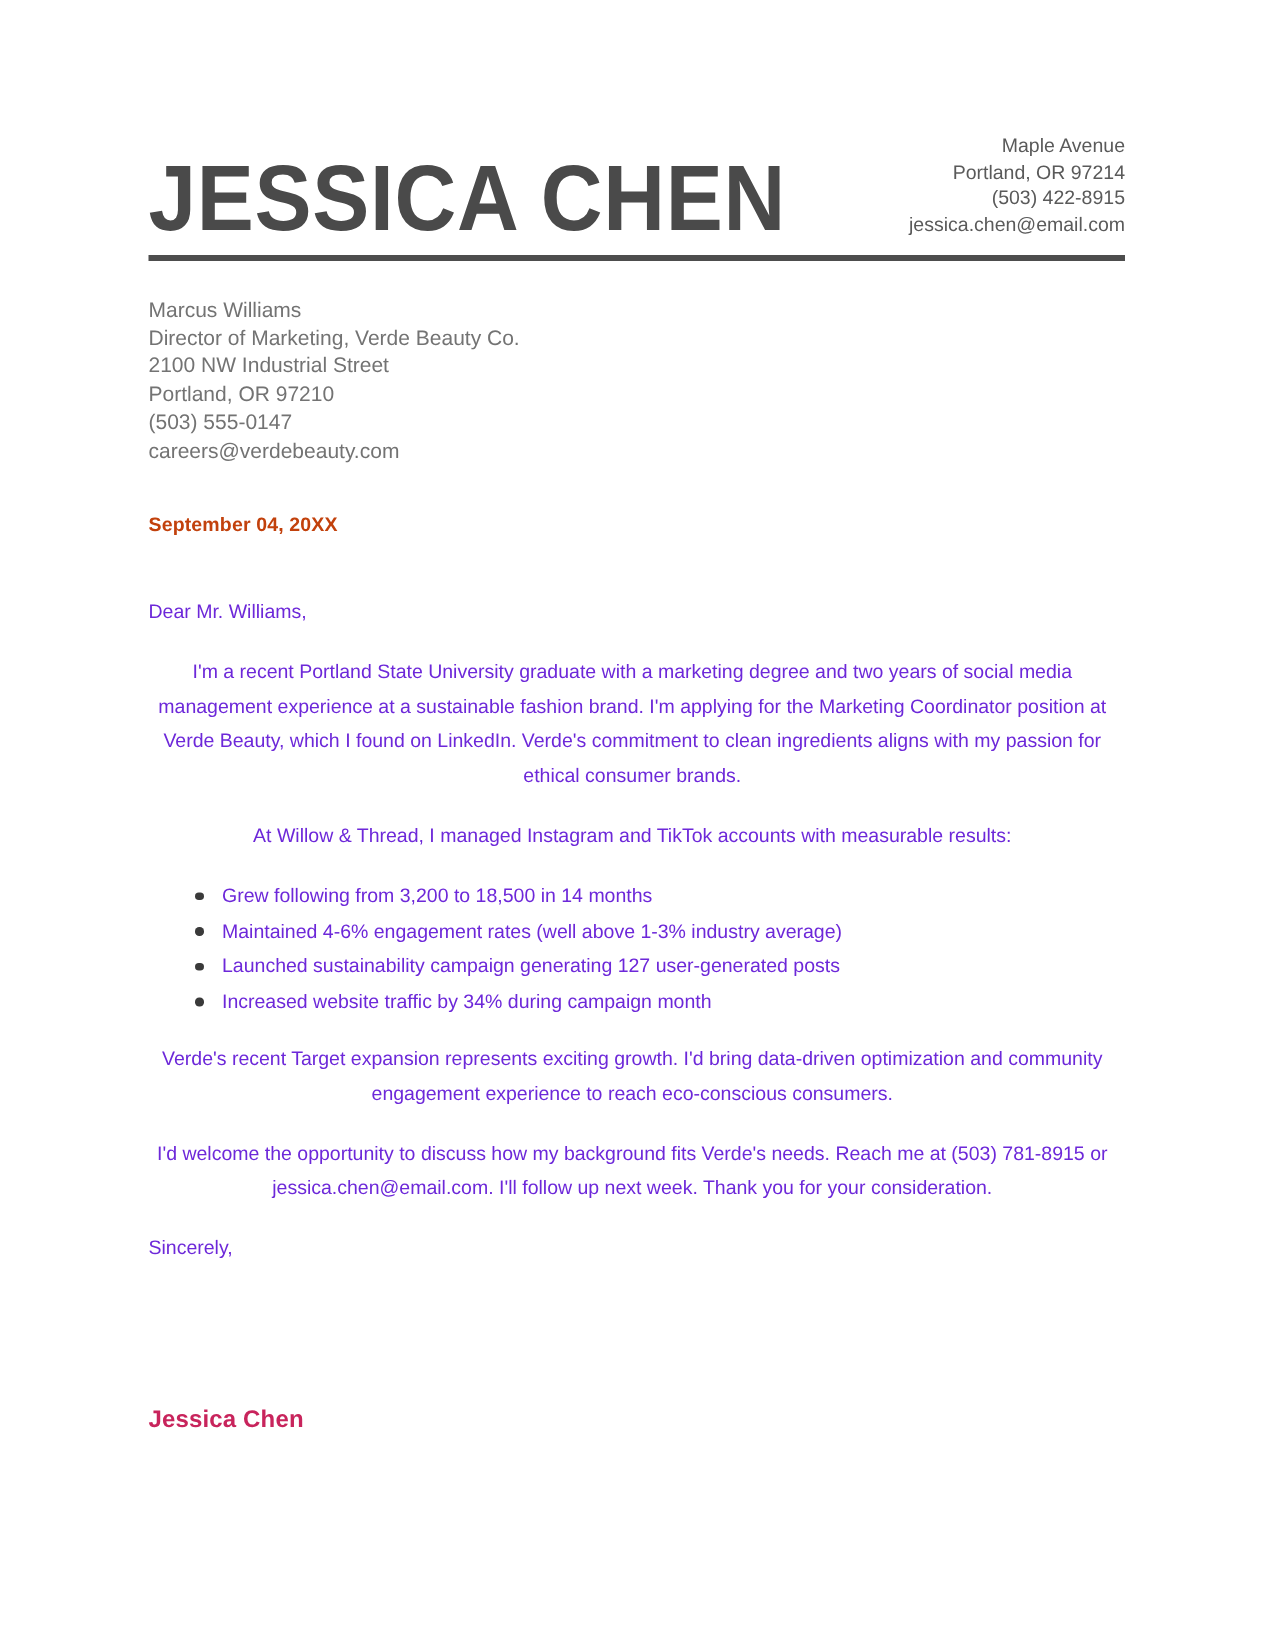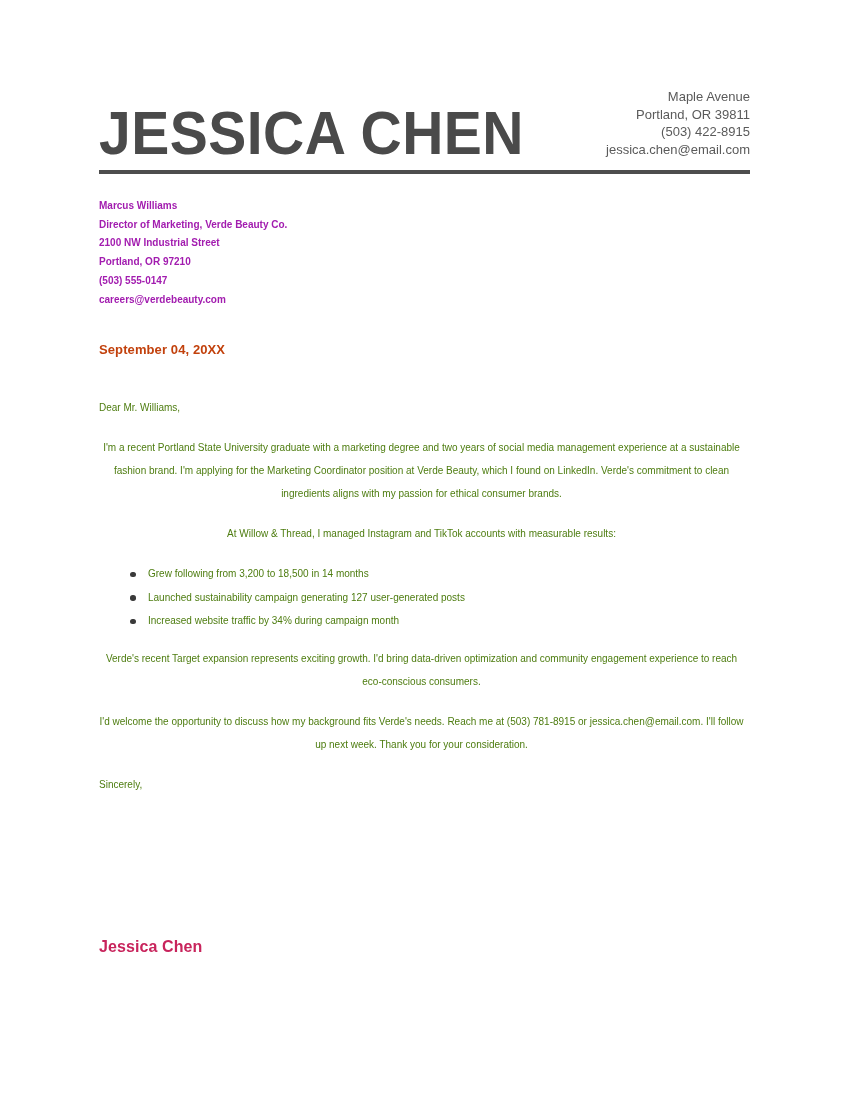--- a/index.html
+++ b/index.html
@@ -64,47 +64,46 @@
     width: 651px;
     height: 4px;
     background: #4d4d4d;
   }
 
   
   .recipient {
     position: absolute;
     left: 99px;
     top: 197px;
-    font-size: 10px;
+    font-size: 14px;
     line-height: 18.7px;
-    color: #a21caf;
-    font-weight: bold;
+    color: #737373;
   }
   .recipient .line { display: block; white-space: nowrap; }
 
   
   .date {
     position: absolute;
     left: 99px;
     top: 342px;
     font-size: 13px;
     font-weight: bold;
     color: #c2410c;
     letter-spacing: 0.1px;
   }
 
   
   .letter {
     position: absolute;
     left: 99px;
     top: 396px;
     width: 645px;
-    font-size: 10px;
+    font-size: 13px;
     line-height: 23px;
-    color: #4d7c0f;
+    color: #6d28d9;
   }
 
   .salutation {
     margin: 0 0 17px 0;
   }
 
   .para {
     margin: 0 0 17px 0;
     text-align: center;
   }
@@ -148,21 +147,21 @@
 </head>
 <body>
 
 <div class="page">
 
   <div class="header">
     <div class="name">JESSICA CHEN</div>
 
     <div class="contact-block">
       <span class="contact-line">Maple Avenue</span>
-      <span class="contact-line">Portland, OR 39811</span>
+      <span class="contact-line">Portland, OR 97214</span>
       <span class="contact-line">(503) 422-8915</span>
       <span class="contact-line">jessica.chen@email.com</span>
     </div>
   </div>
 
   <div class="header-rule"></div>
 
   <div class="recipient">
     <span class="line">Marcus Williams</span>
     <span class="line">Director of Marketing, Verde Beauty Co.</span>
@@ -174,20 +173,21 @@
 
   <div class="date">September 04, 20XX</div>
 
   <div class="letter">
     <p class="salutation">Dear Mr. Williams,</p>
     <p class="para">I'm a recent Portland State University graduate with a marketing degree and two years of social media management experience at a sustainable fashion brand. I'm applying for the Marketing Coordinator position at Verde Beauty, which I found on LinkedIn. Verde's commitment to clean ingredients aligns with my passion for ethical consumer brands.</p>
     <p class="para">At Willow &amp; Thread, I managed Instagram and TikTok accounts with measurable results:</p>
 
     <ul class="bullets">
       <li>Grew following from 3,200 to 18,500 in 14 months</li>
+      <li>Maintained 4-6% engagement rates (well above 1-3% industry average)</li>
       <li>Launched sustainability campaign generating 127 user-generated posts</li>
       <li>Increased website traffic by 34% during campaign month</li>
     </ul>
 
     <p class="para">Verde's recent Target expansion represents exciting growth. I'd bring data-driven optimization and community engagement experience to reach eco-conscious consumers.</p>
     <p class="para">I'd welcome the opportunity to discuss how my background fits Verde's needs. Reach me at (503) 781-8915 or jessica.chen@email.com. I'll follow up next week. Thank you for your consideration.</p>
     <p class="closing">Sincerely,</p>
   </div>
 
   <div class="signature">Jessica Chen</div>

